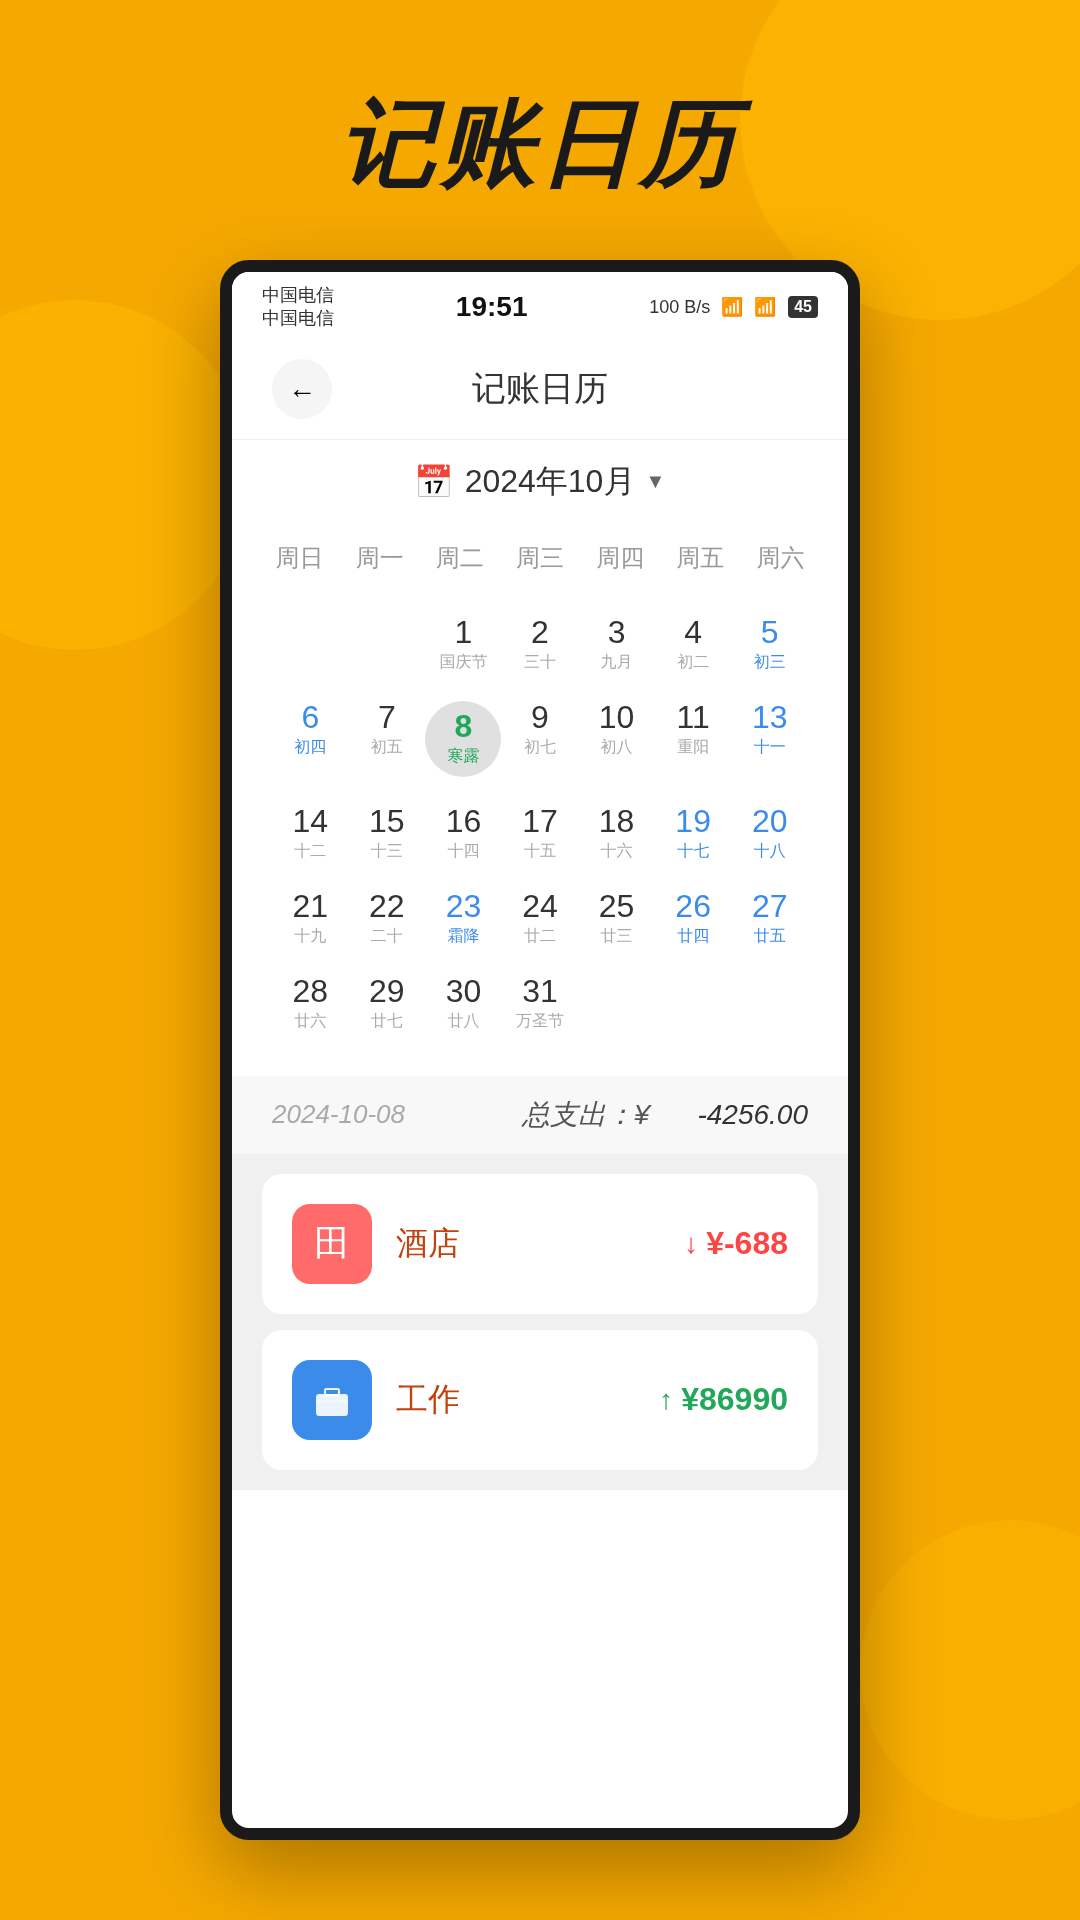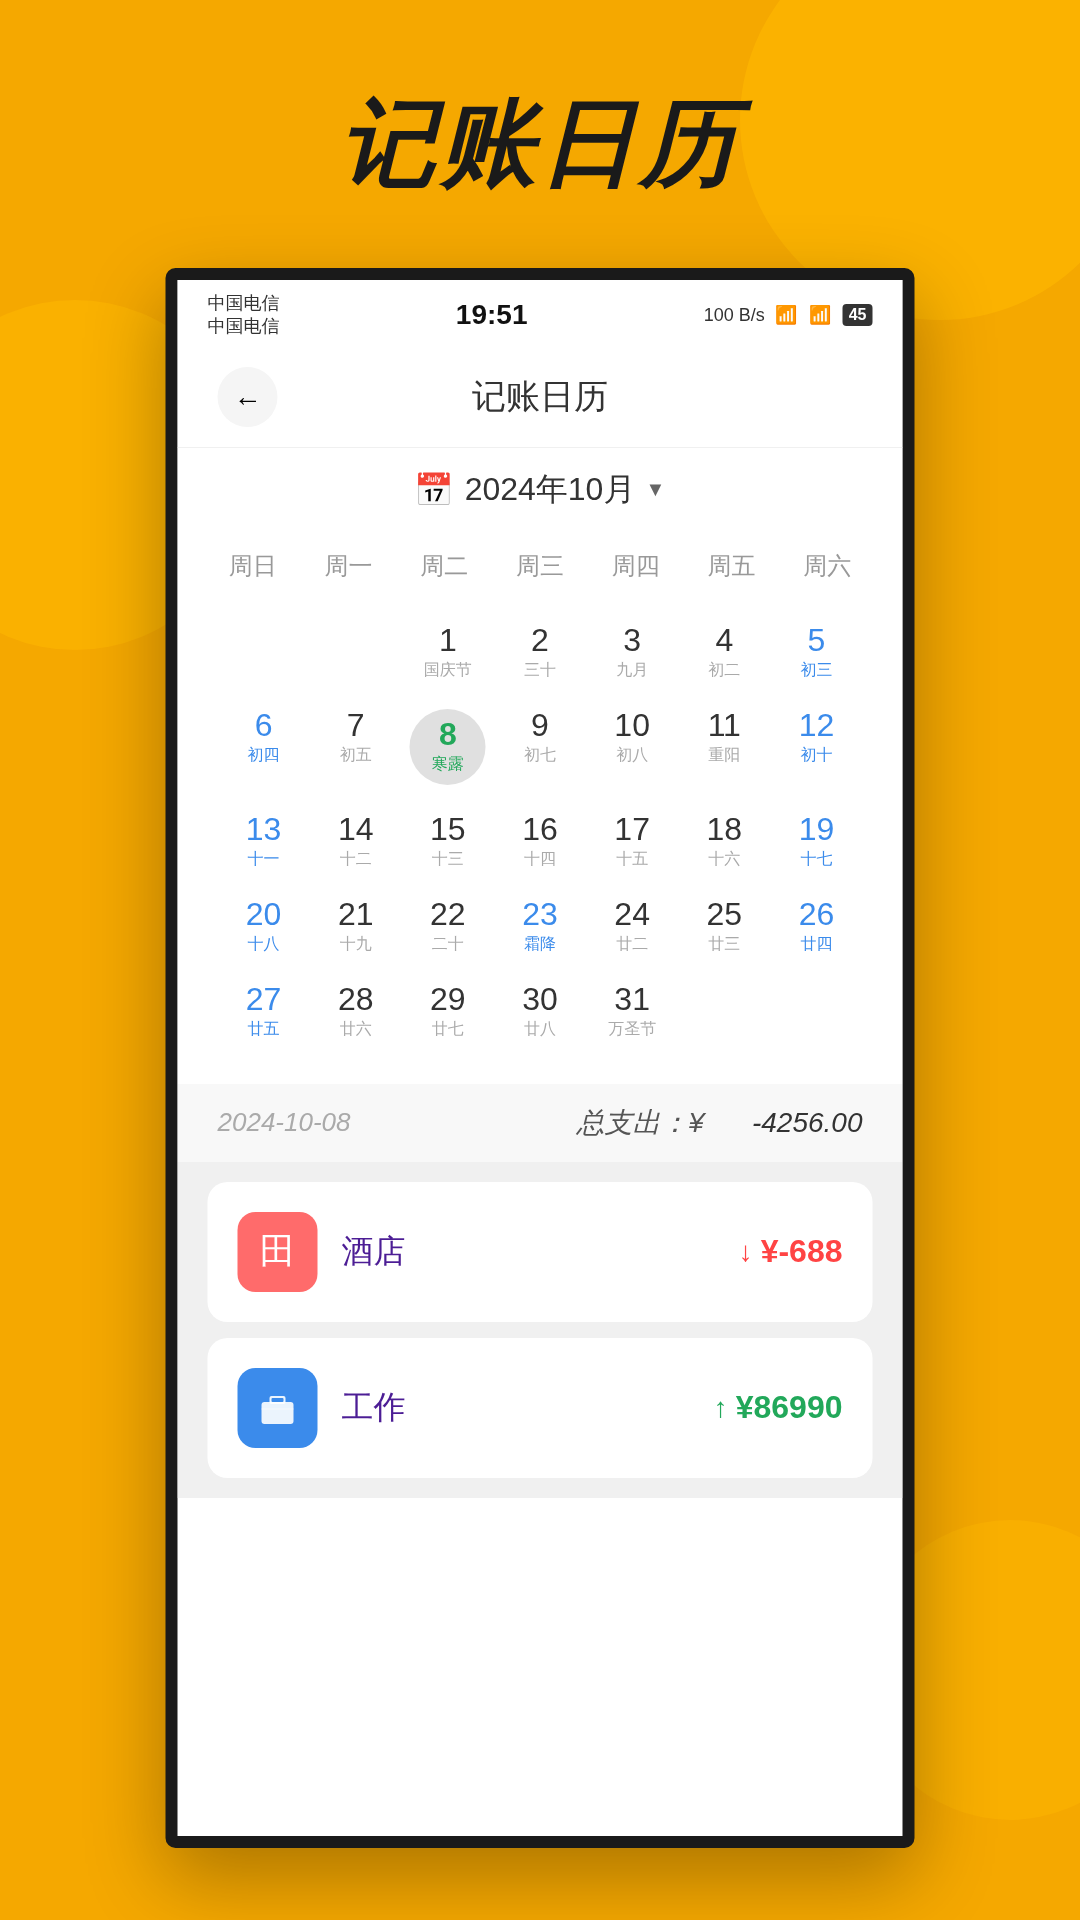--- a/index.html
+++ b/index.html
@@ -51,27 +51,27 @@
       font-size: 96px;
       font-weight: 900;
       color: #1a1a1a;
       letter-spacing: 4px;
       font-style: italic;
     }
 
     
     .phone-mockup {
       position: absolute;
-      top: 268px;
+      top: 260px;
       left: 50%;
       transform: translateX(-50%);
-      width: 749px;
+      width: 640px;
       height: 1580px;
       background: #fff;
-      border-radius: 10px;
+      border-radius: 29px;
       border: 12px solid #1a1a1a;
       overflow: hidden;
       box-shadow: 0 30px 80px rgba(0,0,0,0.3);
     }
 
     
     .status-bar {
       background: #fff;
       padding: 12px 30px 8px;
       display: flex;
@@ -285,21 +285,21 @@
     }
     .transaction-icon.red {
       background: #FF6B6B;
     }
     .transaction-icon.blue {
       background: #3B8BEB;
     }
     .transaction-name {
       flex: 1;
       font-size: 32px;
-      color: #4c1d95;
+      color: #c2410c;
     }
     .transaction-amount {
       display: flex;
       align-items: center;
       gap: 8px;
       font-size: 32px;
       font-weight: 600;
     }
     .transaction-amount.expense {
       color: #FF4444;
@@ -410,24 +410,20 @@
         <span class="day-sub">初七</span>
       </div>
       <div class="calendar-cell">
         <span class="day-number">10</span>
         <span class="day-sub">初八</span>
       </div>
       <div class="calendar-cell">
         <span class="day-number">11</span>
         <span class="day-sub">重阳</span>
       </div>
-      <div class="calendar-cell">
-        <span class="day-number blue">12</span>
-        <span class="day-sub highlight">初十</span>
-      </div>
 
       <div class="calendar-cell">
         <span class="day-number blue">13</span>
         <span class="day-sub highlight">十一</span>
       </div>
       <div class="calendar-cell">
         <span class="day-number">14</span>
         <span class="day-sub">十二</span>
       </div>
       <div class="calendar-cell">

